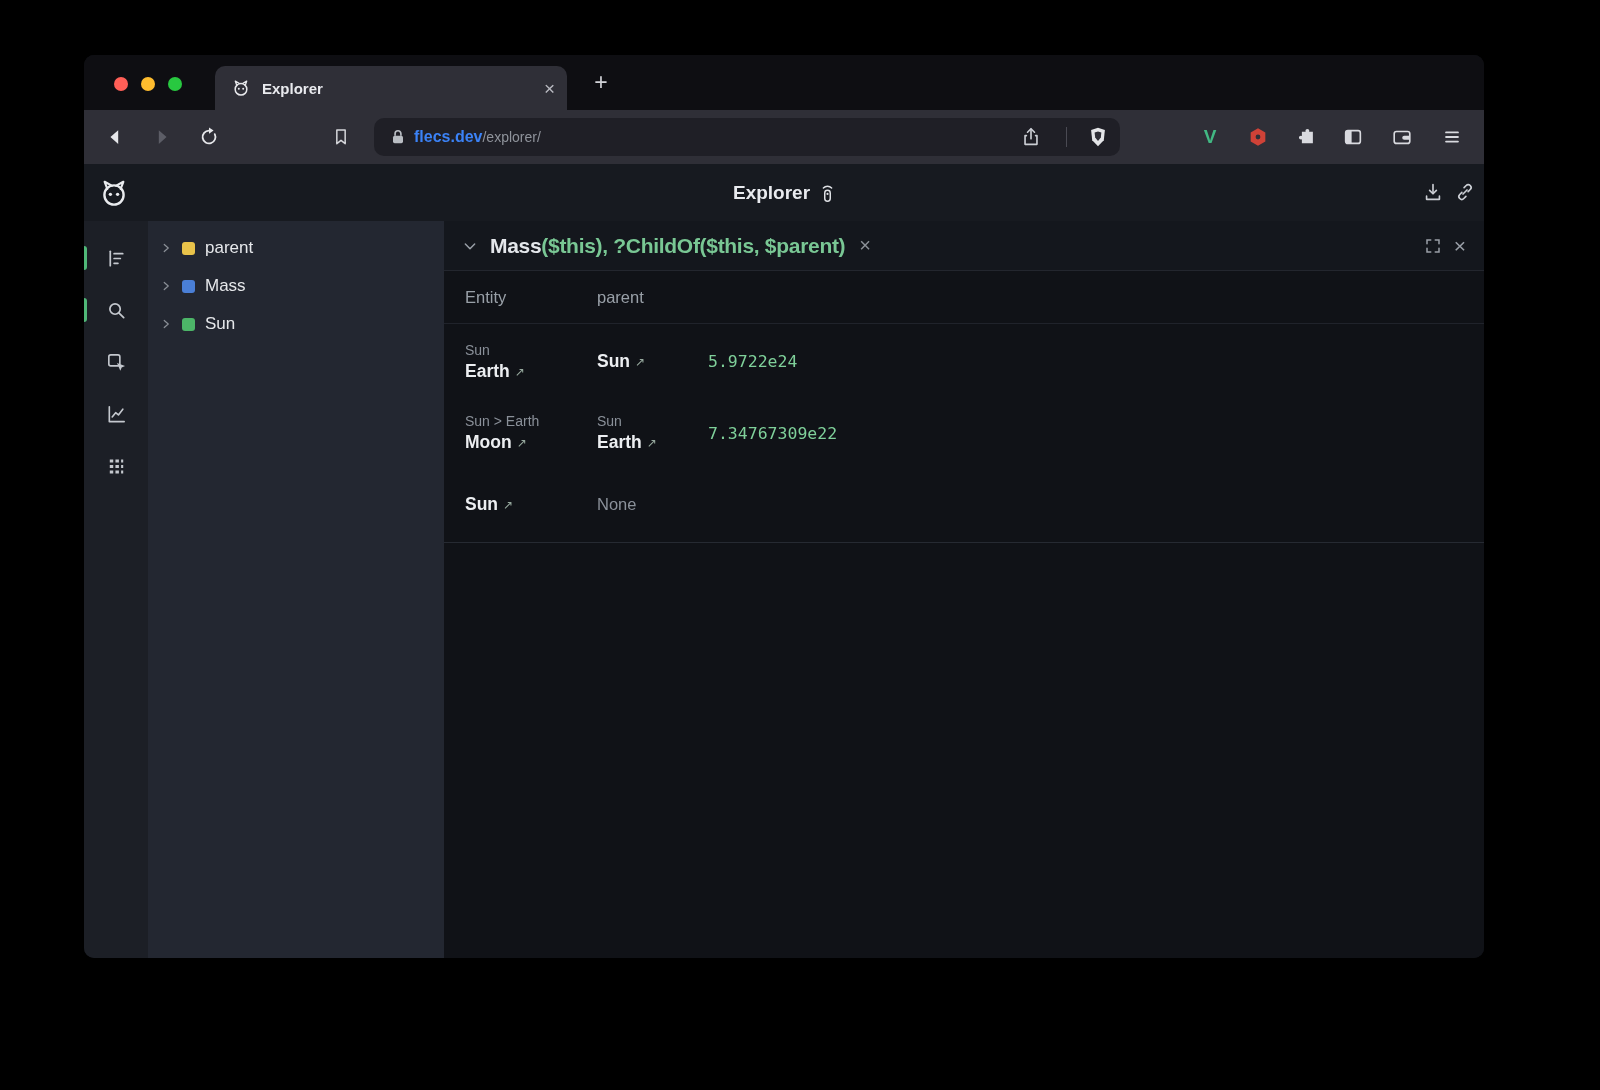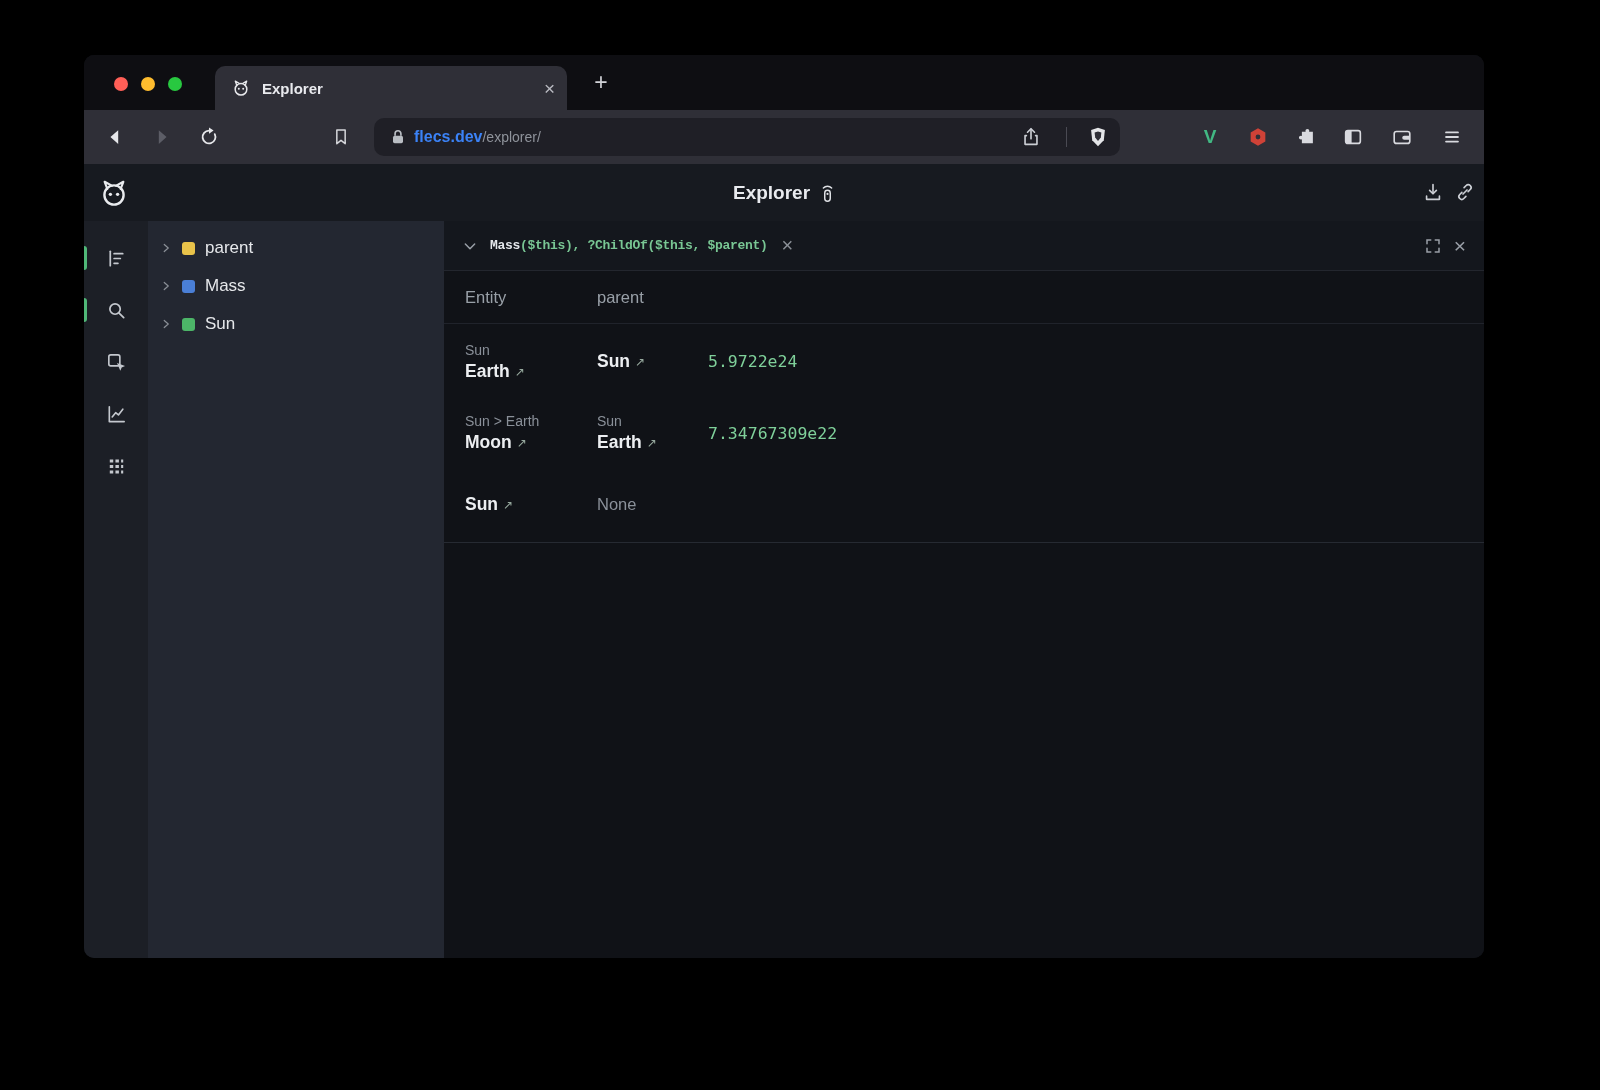--- a/index.html
+++ b/index.html
@@ -59,21 +59,21 @@
 
   .treepanel { flex:0 0 296px; background:#232731; padding-top:8px; }
   .titem { height:38px; display:flex; align-items:center; padding-left:12px; gap:10px; }
   .titem .lbl { color:#e6e8eb; font-size:17px; }
   .sq { width:13px; height:13px; border-radius:3px; display:inline-block; }
   .sq0{background:#e9c34a;} .sq1{background:#4a7fd6;} .sq2{background:#4cb568;}
 
   .querypanel { flex:1; background:#101217; display:flex; flex-direction:column; min-width:0; }
   .qheader { flex:0 0 50px; display:flex; align-items:center; padding:0 18px; gap:12px;
              background:#14171d; border-bottom:1px solid #23262e; }
-  .qtext { font-family:Liberation Mono, monospace; font-size:13px; font-weight:700;
+  .qtext { font-family:Liberation Sans, sans-serif; font-size:21px; font-weight:700;
            letter-spacing:-0.3px; white-space:pre; }
   .tk-w { color:#e4e7eb; } .tk-g { color:#79c794; }
   .qclear { color:#8b9097; font-size:20px; margin-left:2px; }
   .qspacer { flex:1; }
   .qx { color:#9aa0a8; font-size:21px; line-height:1; }
 
   .thead { display:grid; grid-template-columns:132px 111px 1fr; padding-left:21px;
            height:53px; align-items:center; color:#99a0a8; font-size:16.5px;
            border-bottom:1px solid #20232b; }
   .tbody { border-bottom:1px solid #262a32; }

